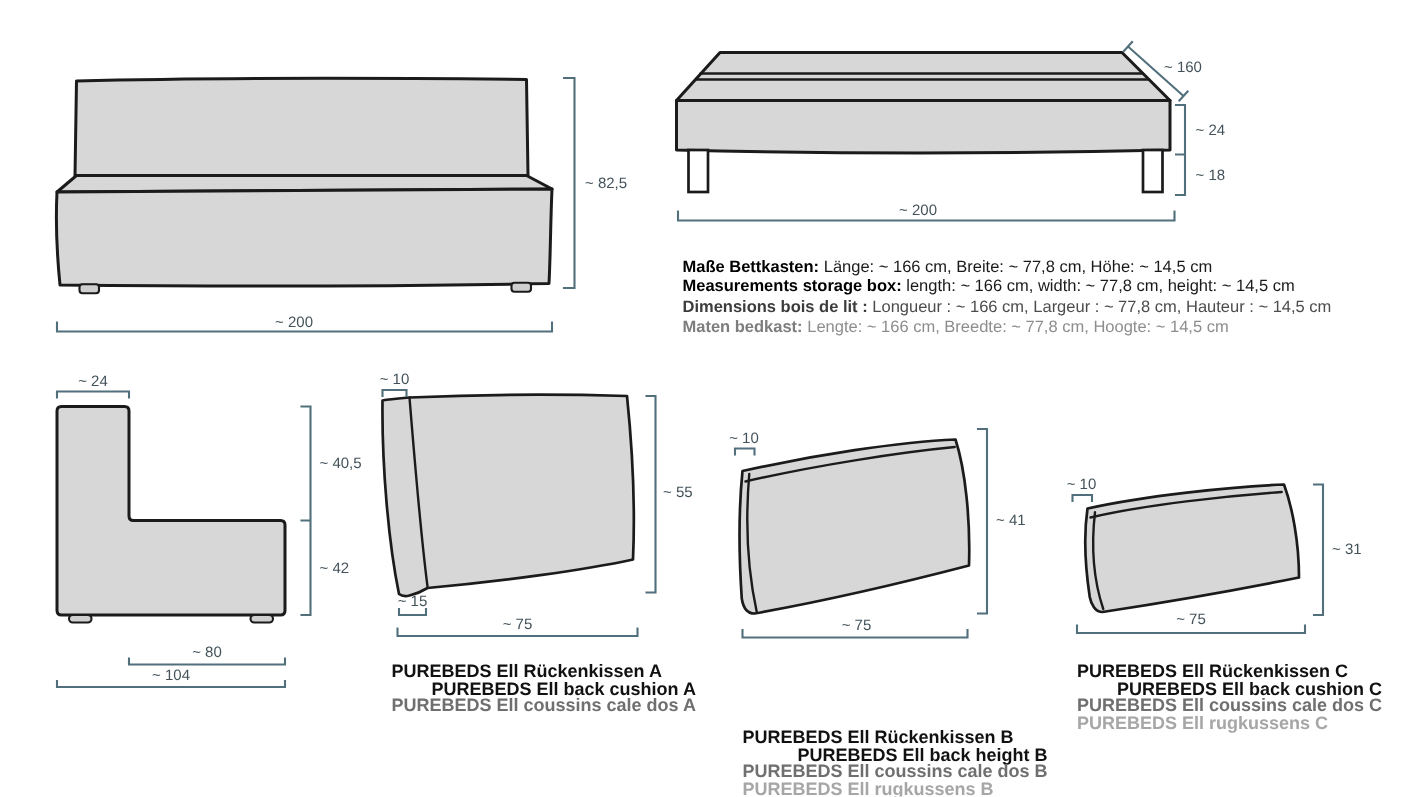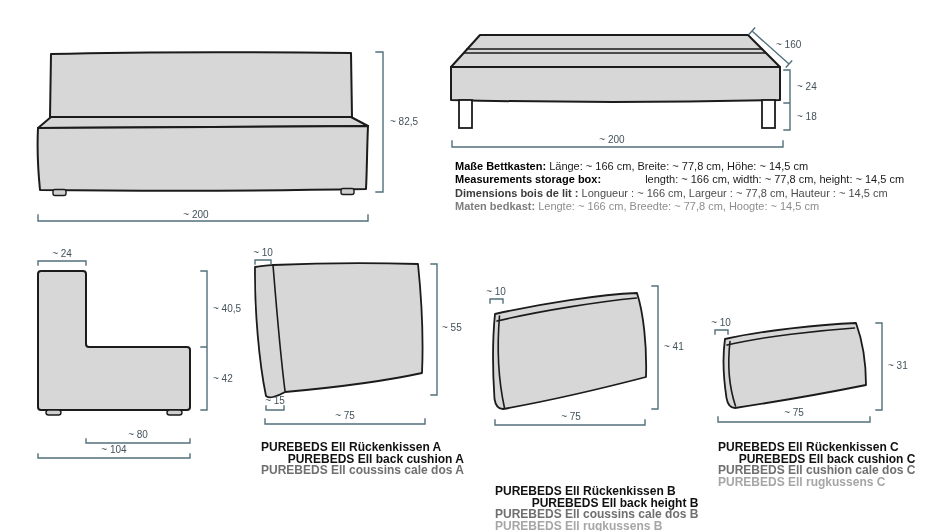--- a/index.html
+++ b/index.html
@@ -11,25 +11,25 @@
   .panel{fill:#d7d7d7;stroke:#1b1b1b;stroke-width:2;stroke-linejoin:round;stroke-linecap:round;}
   .panel-thin{fill:#d7d7d7;stroke:#1b1b1b;stroke-width:1.8;stroke-linejoin:round;stroke-linecap:round;}
   .seam{fill:none;stroke:#1b1b1b;stroke-width:1.6;stroke-linecap:round;}
   .leg{fill:#ffffff;stroke:#1b1b1b;stroke-width:1.8;}
   .foot{fill:#cfcfcf;stroke:#1b1b1b;stroke-width:1.4;}
   .dim{fill:none;stroke:#51707c;stroke-width:1.4;stroke-linecap:square;}
   .dimtext{fill:#43525a;font-size:10px;font-family:"Liberation Sans",sans-serif;}
   .mid{text-anchor:middle;}
 
   .measures{
-    position:absolute;left:455px;top:160px;font-size:11px;line-height:13.3px;white-space:nowrap;
+    position:absolute;left:455px;top:172px;font-size:11px;line-height:13.3px;white-space:nowrap;
   }
   .measures .lbl{font-weight:bold;}
   .m0 .lbl{color:#000000;} .m0 .val{color:#1a1a1a;}
-  .m1 .lbl{color:#000000;} .m1 .val{color:#1a1a1a;margin-left:41px;}
+  .m1 .lbl{color:#000000;} .m1 .val{color:#1a1a1a;}
   .m2 .lbl{color:#3c3c3c;} .m2 .val{color:#4c4c4c;}
   .m3 .lbl{color:#7d7d7d;text-align:center;} .m3 .val{color:#8d8d8d;}
 
   .names{
     position:absolute;top:442px;font-size:12px;font-weight:bold;line-height:11.7px;white-space:nowrap;
   }
   .col-a{left:261px;} .col-b{left:495px;margin-top:44px;} .col-c{left:718px;}
   .n0{color:#111111;} .n1{color:#111111;text-align:right;} .n2{color:#6f6f6f;} .n3{color:#a6a6a6;}
 </style>
 </head>
@@ -152,15 +152,15 @@
 <div class="names col-b">
   <div class="n0">PUREBEDS Ell Rückenkissen B</div>
   <div class="n1">PUREBEDS Ell back height B</div>
   <div class="n2">PUREBEDS Ell coussins cale dos B</div>
   <div class="n3">PUREBEDS Ell rugkussens B</div>
 </div>
 
 <div class="names col-c">
   <div class="n0">PUREBEDS Ell Rückenkissen C</div>
   <div class="n1">PUREBEDS Ell back cushion C</div>
-  <div class="n2">PUREBEDS Ell cushion cale dos C</div>
+  <div class="n2">PUREBEDS Ell coussins cale dos C</div>
   <div class="n3">PUREBEDS Ell rugkussens C</div>
 </div>
 
 </body></html>

